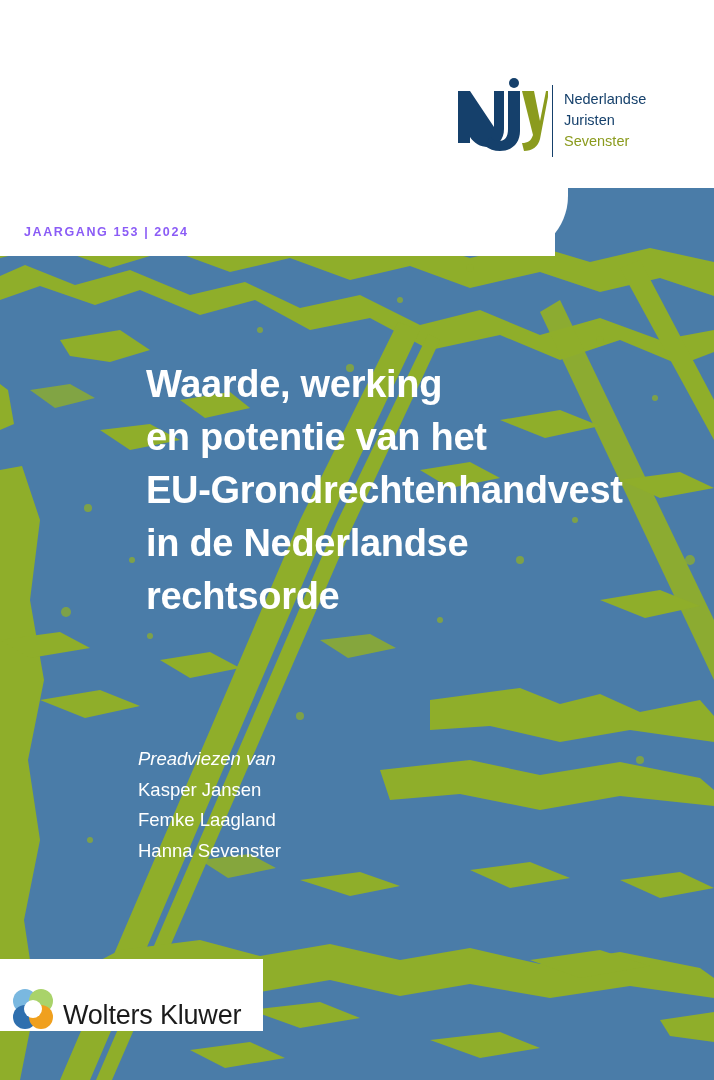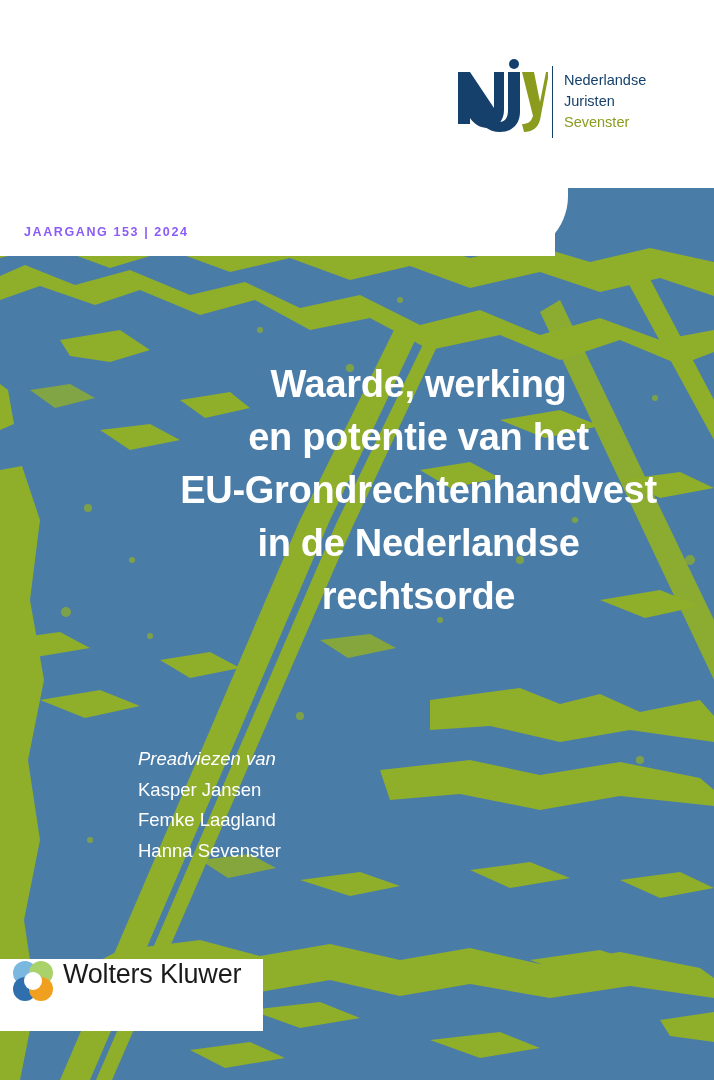--- a/index.html
+++ b/index.html
@@ -80,21 +80,21 @@
     font-weight: bold;
     letter-spacing: 1.6px;
     color: #8b5cf6;
     white-space: nowrap;
   }
 
   
   .njv-logo {
     position: absolute;
     left: 452px;
-    top: 58px;
+    top: 77px;
     width: 200px;
     height: 100px;
   }
   .njv-mark {
     position: absolute;
     left: 0;
     top: 0;
     width: 96px;
     height: 80px;
   }
@@ -121,21 +121,21 @@
     position: absolute;
     left: 146px;
     top: 358px;
     width: 545px;
     color: #ffffff;
     font-size: 38px;
     font-weight: bold;
     line-height: 53px;
     letter-spacing: -0.3px;
   }
-  .title div { white-space: nowrap; text-align: center; }
+  .title div { white-space: nowrap; }
 
   
   .authors {
     position: absolute;
     left: 138px;
     top: 744px;
     color: #ffffff;
     font-size: 18.5px;
     line-height: 30.5px;
   }
@@ -145,21 +145,21 @@
 
   
   .wk-box {
     position: absolute;
     left: 0;
     top: 959px;
     width: 263px;
     height: 72px;
     background: #ffffff;
     display: flex;
-    align-items: flex-start;
+    align-items: flex-end;
   }
   .wk-mark {
     margin-left: 11px;
     width: 44px;
     height: 44px;
     flex: 0 0 auto;
   }
   .wk-text {
     margin-left: 8px;
     font-size: 27px;

